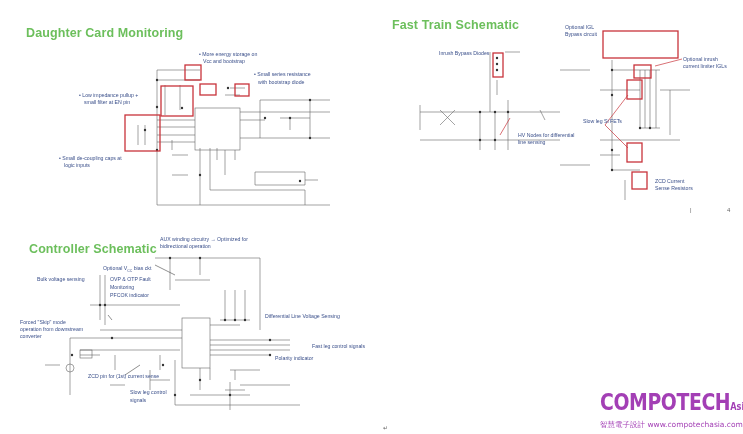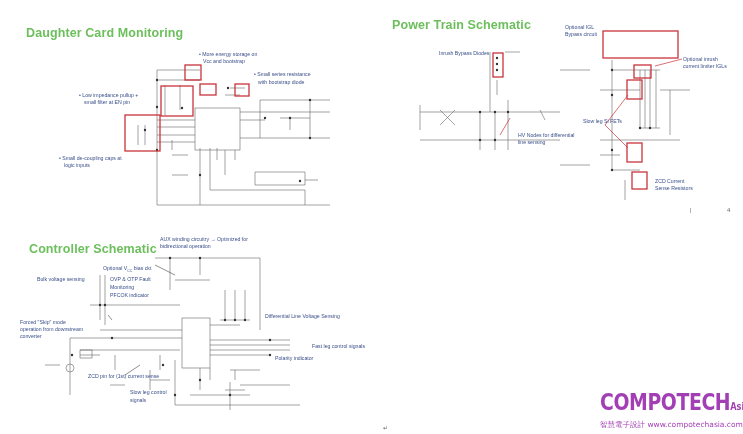--- a/index.html
+++ b/index.html
@@ -212,21 +212,21 @@
 <div class="title" style="left:26px;top:26px;">Daughter Card Monitoring</div>
 <div class="note" style="left:199px;top:51px;">• More energy storage on</div>
 <div class="note" style="left:203px;top:58px;">Vcc and bootstrap</div>
 <div class="note" style="left:254px;top:71px;">• Small series resistance</div>
 <div class="note" style="left:258px;top:79px;">with bootstrap diode</div>
 <div class="note" style="left:79px;top:92px;">• Low impedance pullup +</div>
 <div class="note" style="left:84px;top:99px;">small filter at EN pin</div>
 <div class="note" style="left:59px;top:155px;">• Small de-coupling caps at</div>
 <div class="note" style="left:64px;top:162px;">logic inputs</div>
 
-<div class="title" style="left:392px;top:18px;">Power Train Schematic</div>
+<div class="title" style="left:392px;top:18px;">Fast Train Schematic</div>
 <div class="note" style="left:439px;top:50px;">Inrush Bypass Diodes</div>
 <div class="note" style="left:565px;top:24px;">Optional IGL</div>
 <div class="note" style="left:565px;top:31px;">Bypass circuit</div>
 <div class="note" style="left:683px;top:56px;">Optional inrush</div>
 <div class="note" style="left:683px;top:63px;">current limiter IGLs</div>
 <div class="note" style="left:583px;top:118px;">Slow leg Si FETs</div>
 <div class="note" style="left:518px;top:132px;">HV Nodes for differential</div>
 <div class="note" style="left:518px;top:139px;">line sensing</div>
 <div class="note" style="left:655px;top:178px;">ZCD Current</div>
 <div class="note" style="left:655px;top:185px;">Sense Resistors</div>

